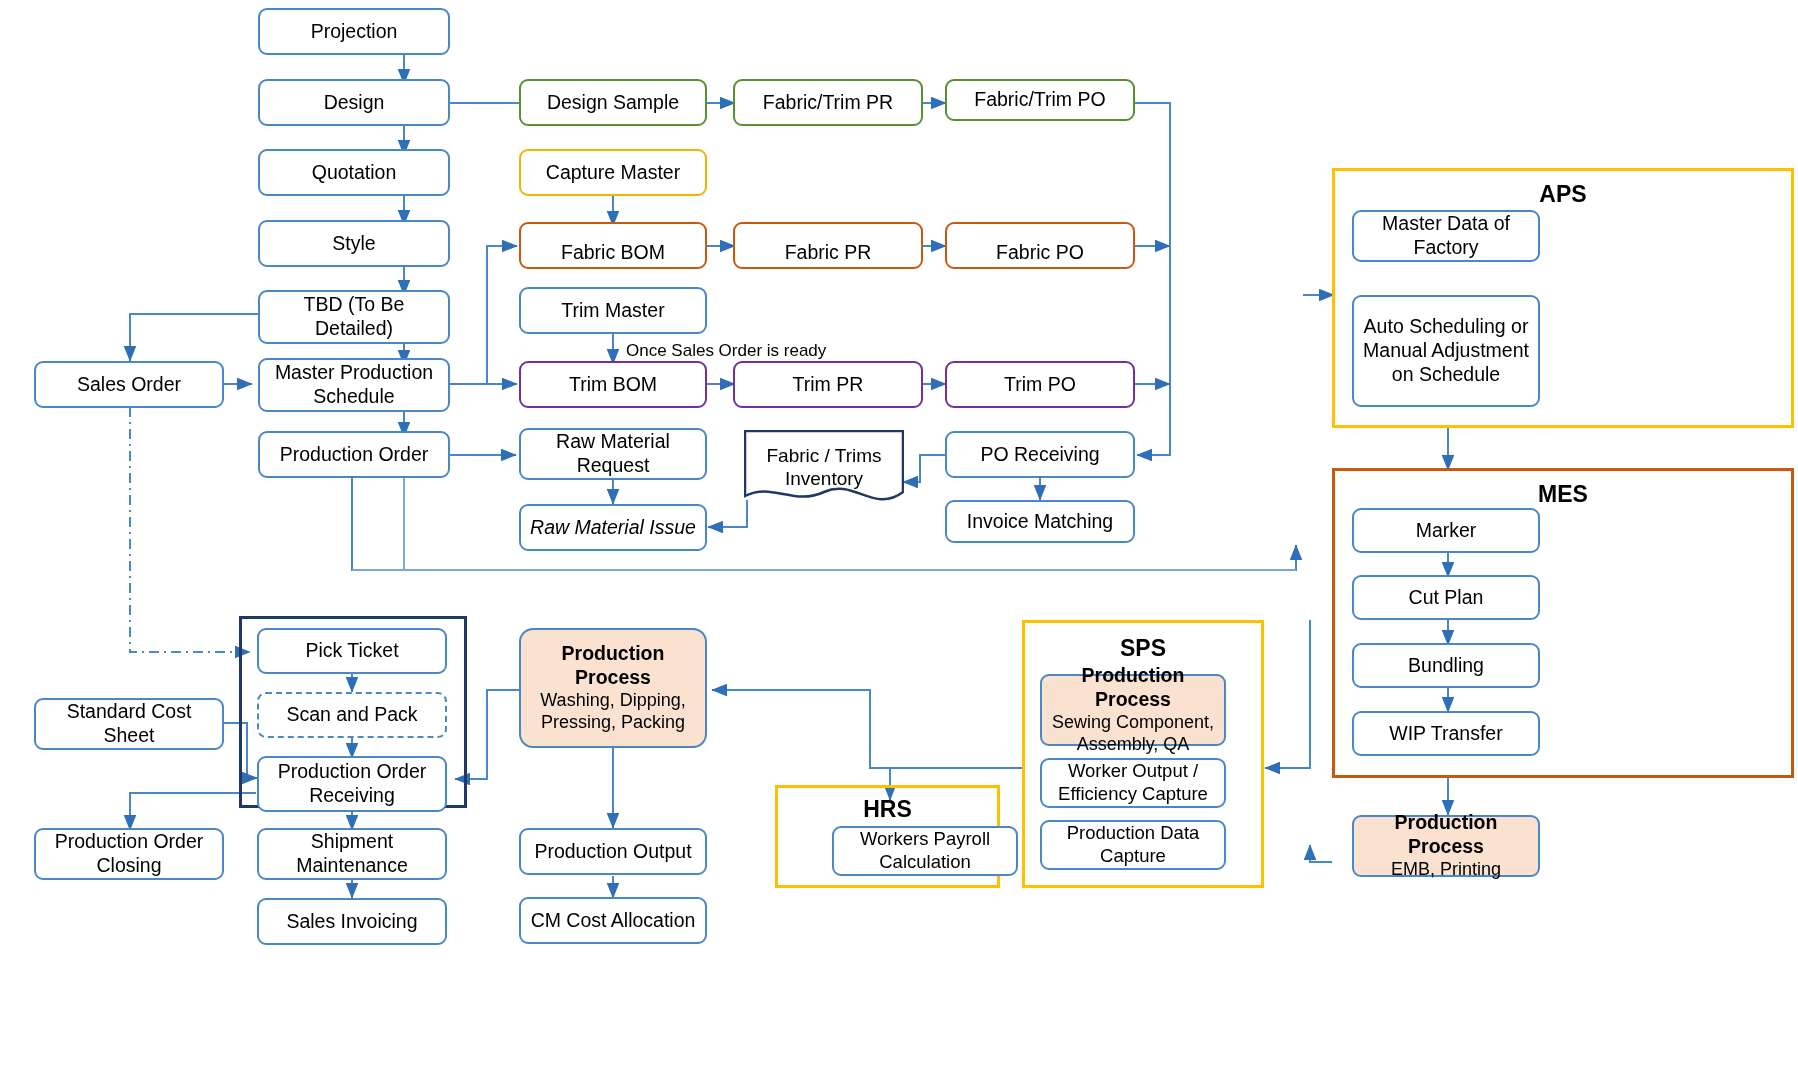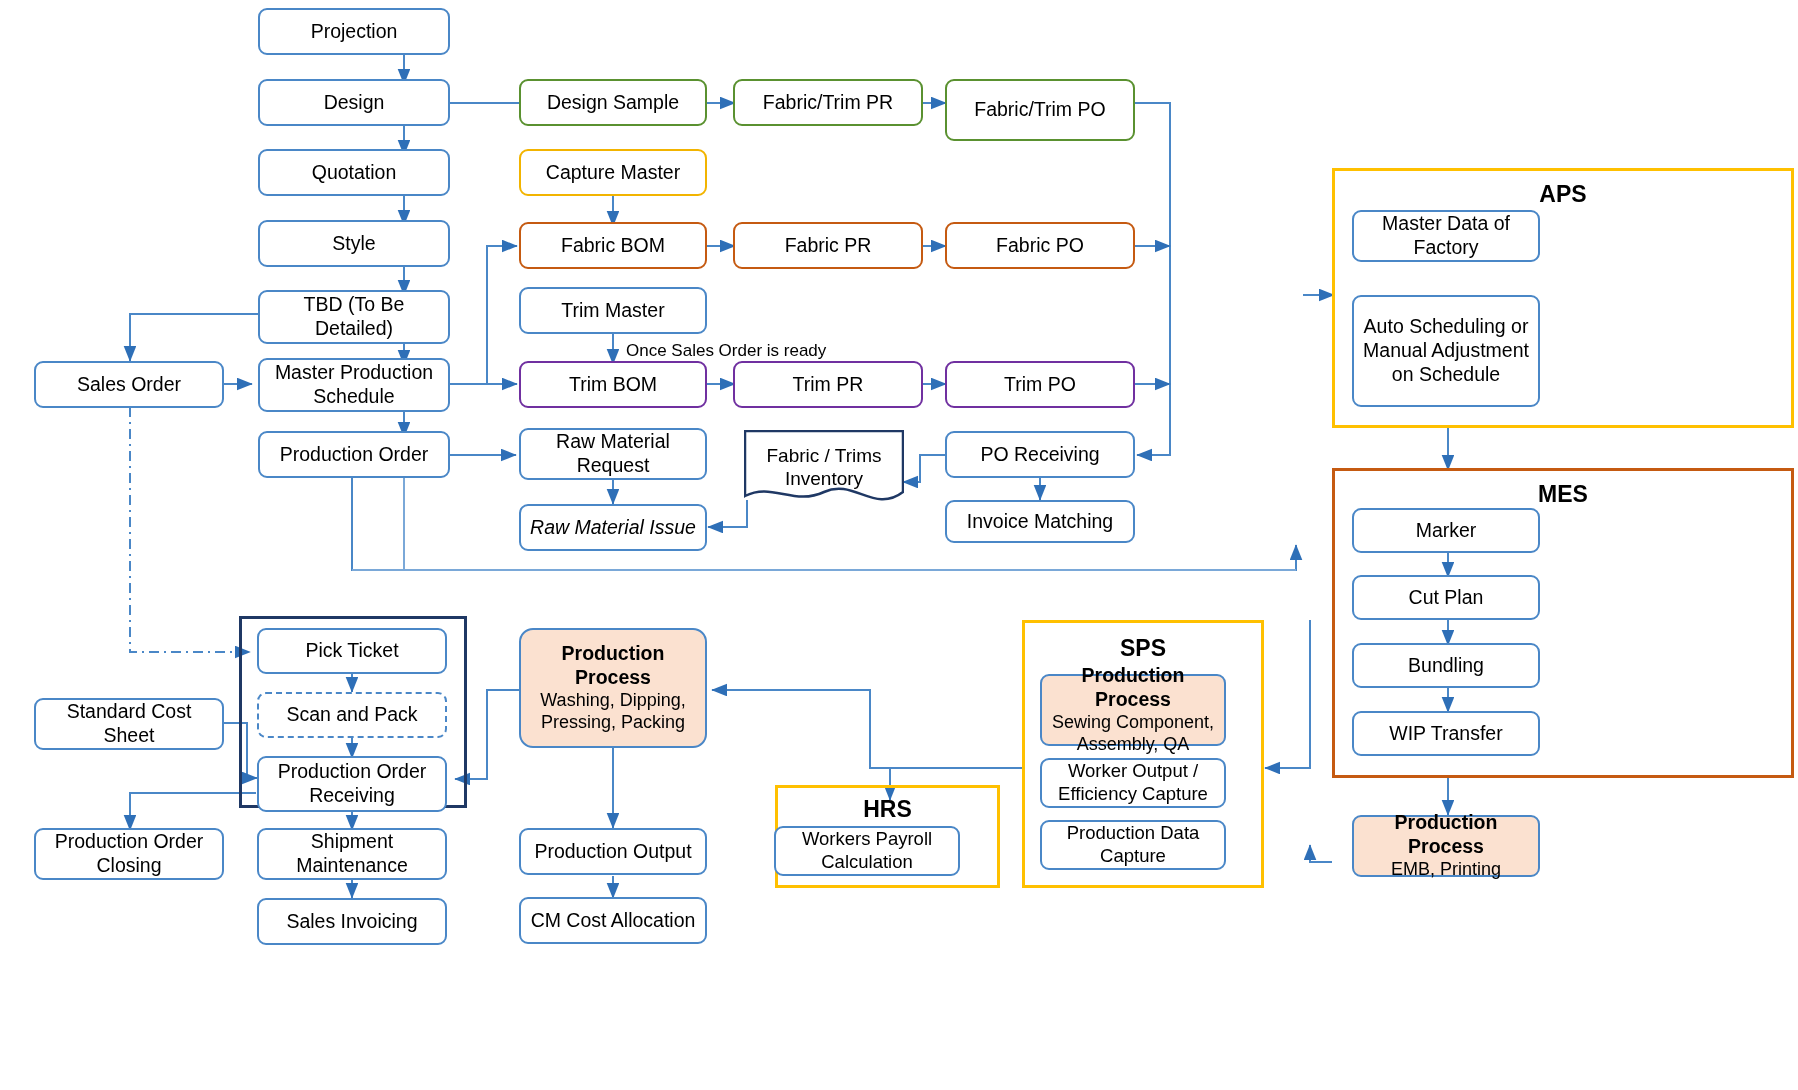--- a/index.html
+++ b/index.html
@@ -16,21 +16,21 @@
     align-items:center;
     justify-content:center;
     text-align:center;
     color:#000;
     font-size:19.5px;
     line-height:1.22;
     padding:2px 6px;
   }
   .node.green{border-color:#5a9130;}
   .node.yellow{border-color:#f2b400;}
-  .node.orange{border-color:#c55a11;}
+  .node.orange{border-color:#c55a11;align-items:flex-end;}
   .node.purple{border-color:#7030a0;}
   .node.dashed{border-style:dashed;}
   .node.peach{background:#fbe1d0;border-color:#4a87c7;}
 
   .group{
     position:absolute;
     box-sizing:border-box;
     border:3px solid #ffc000;
     background:transparent;
   }
@@ -205,21 +205,21 @@
   <div class="node" style="left:34px;top:361px;width:190px;height:47px;">
     <span>Sales Order</span>
   </div>
 
   <div class="node green" style="left:519px;top:79px;width:188px;height:47px;">
     <span>Design Sample</span>
   </div>
   <div class="node green" style="left:733px;top:79px;width:190px;height:47px;">
     <span>Fabric/Trim PR</span>
   </div>
-  <div class="node green" style="left:945px;top:79px;width:190px;height:62px;">
+  <div class="node green" style="left:945px;top:79px;width:190px;height:42px;">
     <span>Fabric/Trim PO</span>
   </div>
 
   <div class="node yellow" style="left:519px;top:149px;width:188px;height:47px;">
     <span>Capture Master</span>
   </div>
   <div class="node orange" style="left:519px;top:222px;width:188px;height:47px;">
     <span>Fabric BOM</span>
   </div>
   <div class="node orange" style="left:733px;top:222px;width:190px;height:47px;">
@@ -304,21 +304,21 @@
   <div class="node" style="left:1040px;top:758px;width:186px;height:50px;font-size:18.5px;">
     <span>Worker Output / Efficiency Capture</span>
   </div>
   <div class="node" style="left:1040px;top:820px;width:186px;height:50px;font-size:18.5px;">
     <span>Production Data Capture</span>
   </div>
 
   <div class="group" style="left:775px;top:785px;width:225px;height:103px;">
     <div class="group-title" style="top:8px;">HRS</div>
   </div>
-  <div class="node" style="left:774px;top:826px;width:186px;height:50px;font-size:18.5px;">
+  <div class="node" style="left:832px;top:826px;width:186px;height:50px;font-size:18.5px;">
     <span>Workers Payroll Calculation</span>
   </div>
 
   <div class="group navy" style="left:239px;top:616px;width:228px;height:192px;"></div>
   <div class="node" style="left:257px;top:628px;width:190px;height:46px;">
     <span>Pick Ticket</span>
   </div>
   <div class="node dashed" style="left:257px;top:692px;width:190px;height:46px;">
     <span>Scan and Pack</span>
   </div>

